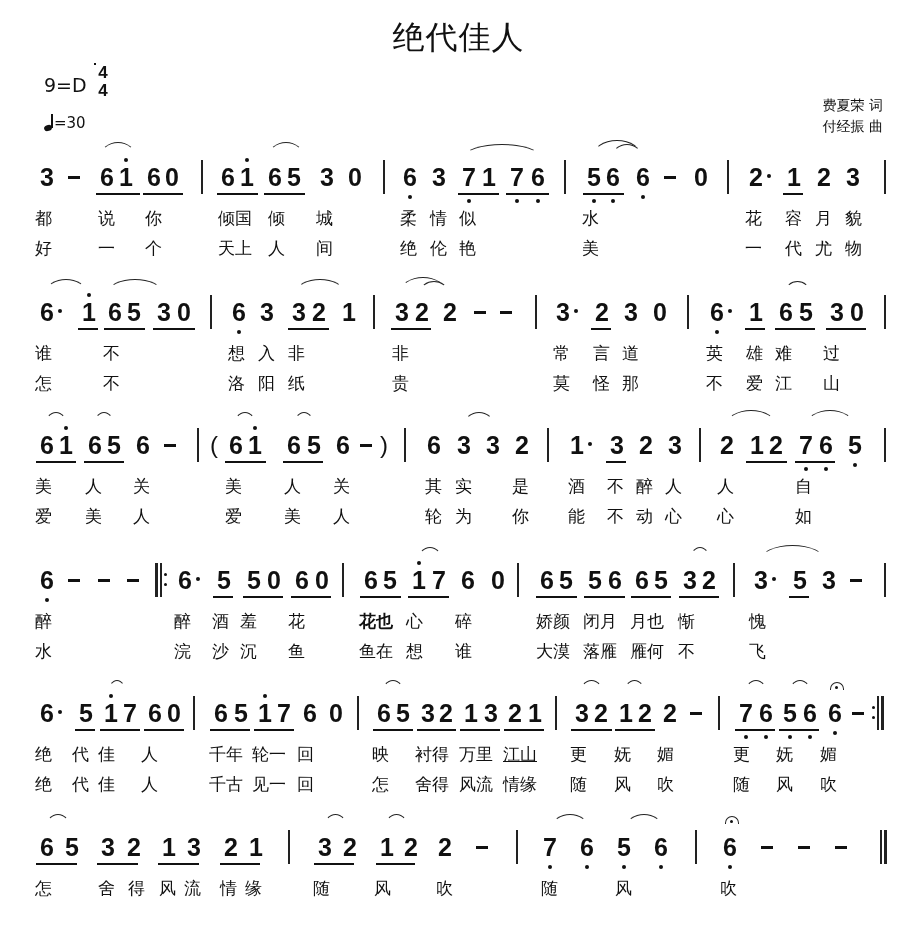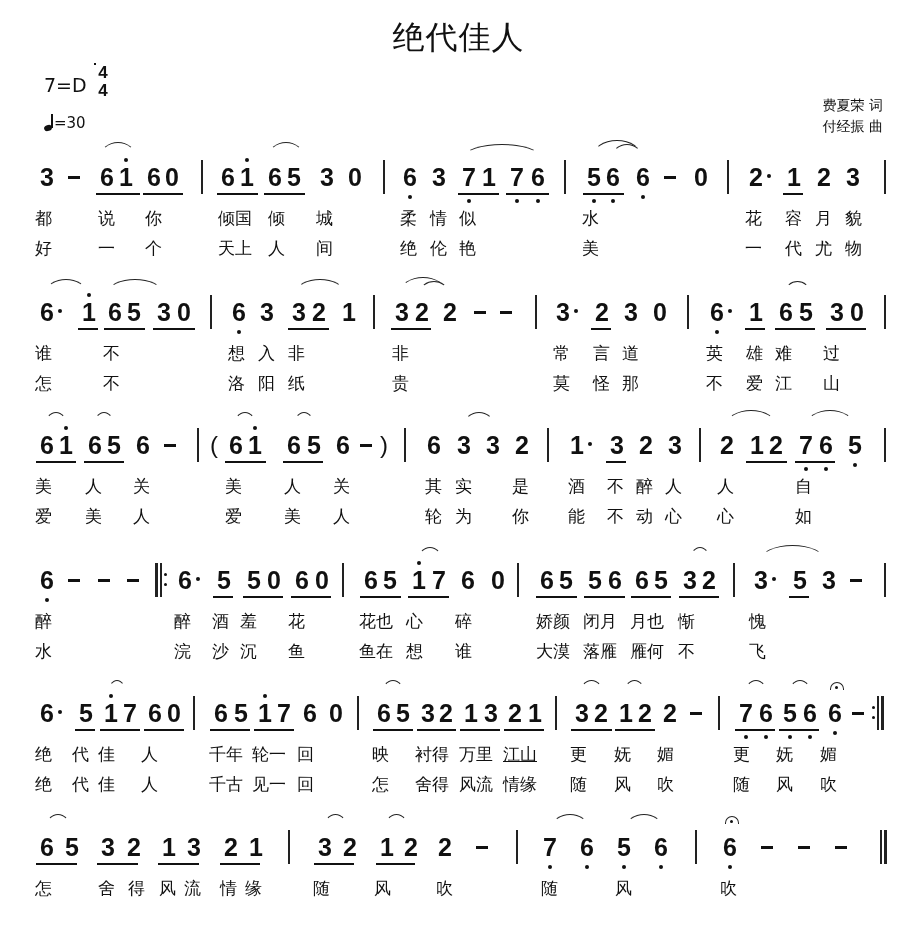--- a/index.html
+++ b/index.html
@@ -35,21 +35,21 @@
   .rep .thick { position:absolute; top:0; width:3px; height:34px; background:#222; }
   .rep .thin { position:absolute; top:0; width:1.5px; height:34px; background:#222; }
   .rep .rd { position:absolute; width:3px; height:3px; background:#111; border-radius:50%; }
   .ly { position:absolute; font-size:17px; line-height:20px; white-space:nowrap; }
   .ly1 { top:46px; } .ly2 { top:76px; }
 </style>
 </head>
 <body>
 
 <div class="title">绝代佳人</div>
-<div class="key">7=D</div>
+<div class="key">9=D</div>
 <div class="ts">
   <span>4</span>
   <span class="bar"></span>
   <span>4</span>
 </div>
 <div class="tempo">
   <span class="qn"></span><span>=30</span>
 </div>
 <div class="credits">
   <div>费夏荣 词</div>
@@ -342,21 +342,21 @@
       <div class="ul" style="left: 789px; width: 20px;"></div>
       <div class="n" style="left: 820px;"><span>3</span></div>
       <div class="slur" style="left: 760px; width: 63px; height: 14px; top: -20px;"></div>
       <div class="dash" style="left: 850px;"></div>
       <div class="bar" style="left: 884px;"></div>
       <div class="ly ly1" style="left: 35px;">醉</div>
       <div class="ly ly1" style="left: 174px;">醉</div>
       <div class="ly ly1" style="left: 212px;">酒</div>
       <div class="ly ly1" style="left: 240px;">羞</div>
       <div class="ly ly1" style="left: 288px;">花</div>
-      <div class="ly ly1" style="left: 359px;">花也</div>
+      <div class="ly ly1" style="left: 359px; font-weight: bold;">花也</div>
       <div class="ly ly1" style="left: 406px;">心</div>
       <div class="ly ly1" style="left: 455px;">碎</div>
       <div class="ly ly1" style="left: 536px;">娇颜</div>
       <div class="ly ly1" style="left: 583px;">闭月</div>
       <div class="ly ly1" style="left: 630px;">月也</div>
       <div class="ly ly1" style="left: 678px;">惭</div>
       <div class="ly ly1" style="left: 749px;">愧</div>
       <div class="ly ly2" style="left: 35px;">水</div>
       <div class="ly ly2" style="left: 174px;">浣</div>
       <div class="ly ly2" style="left: 212px;">沙</div>

